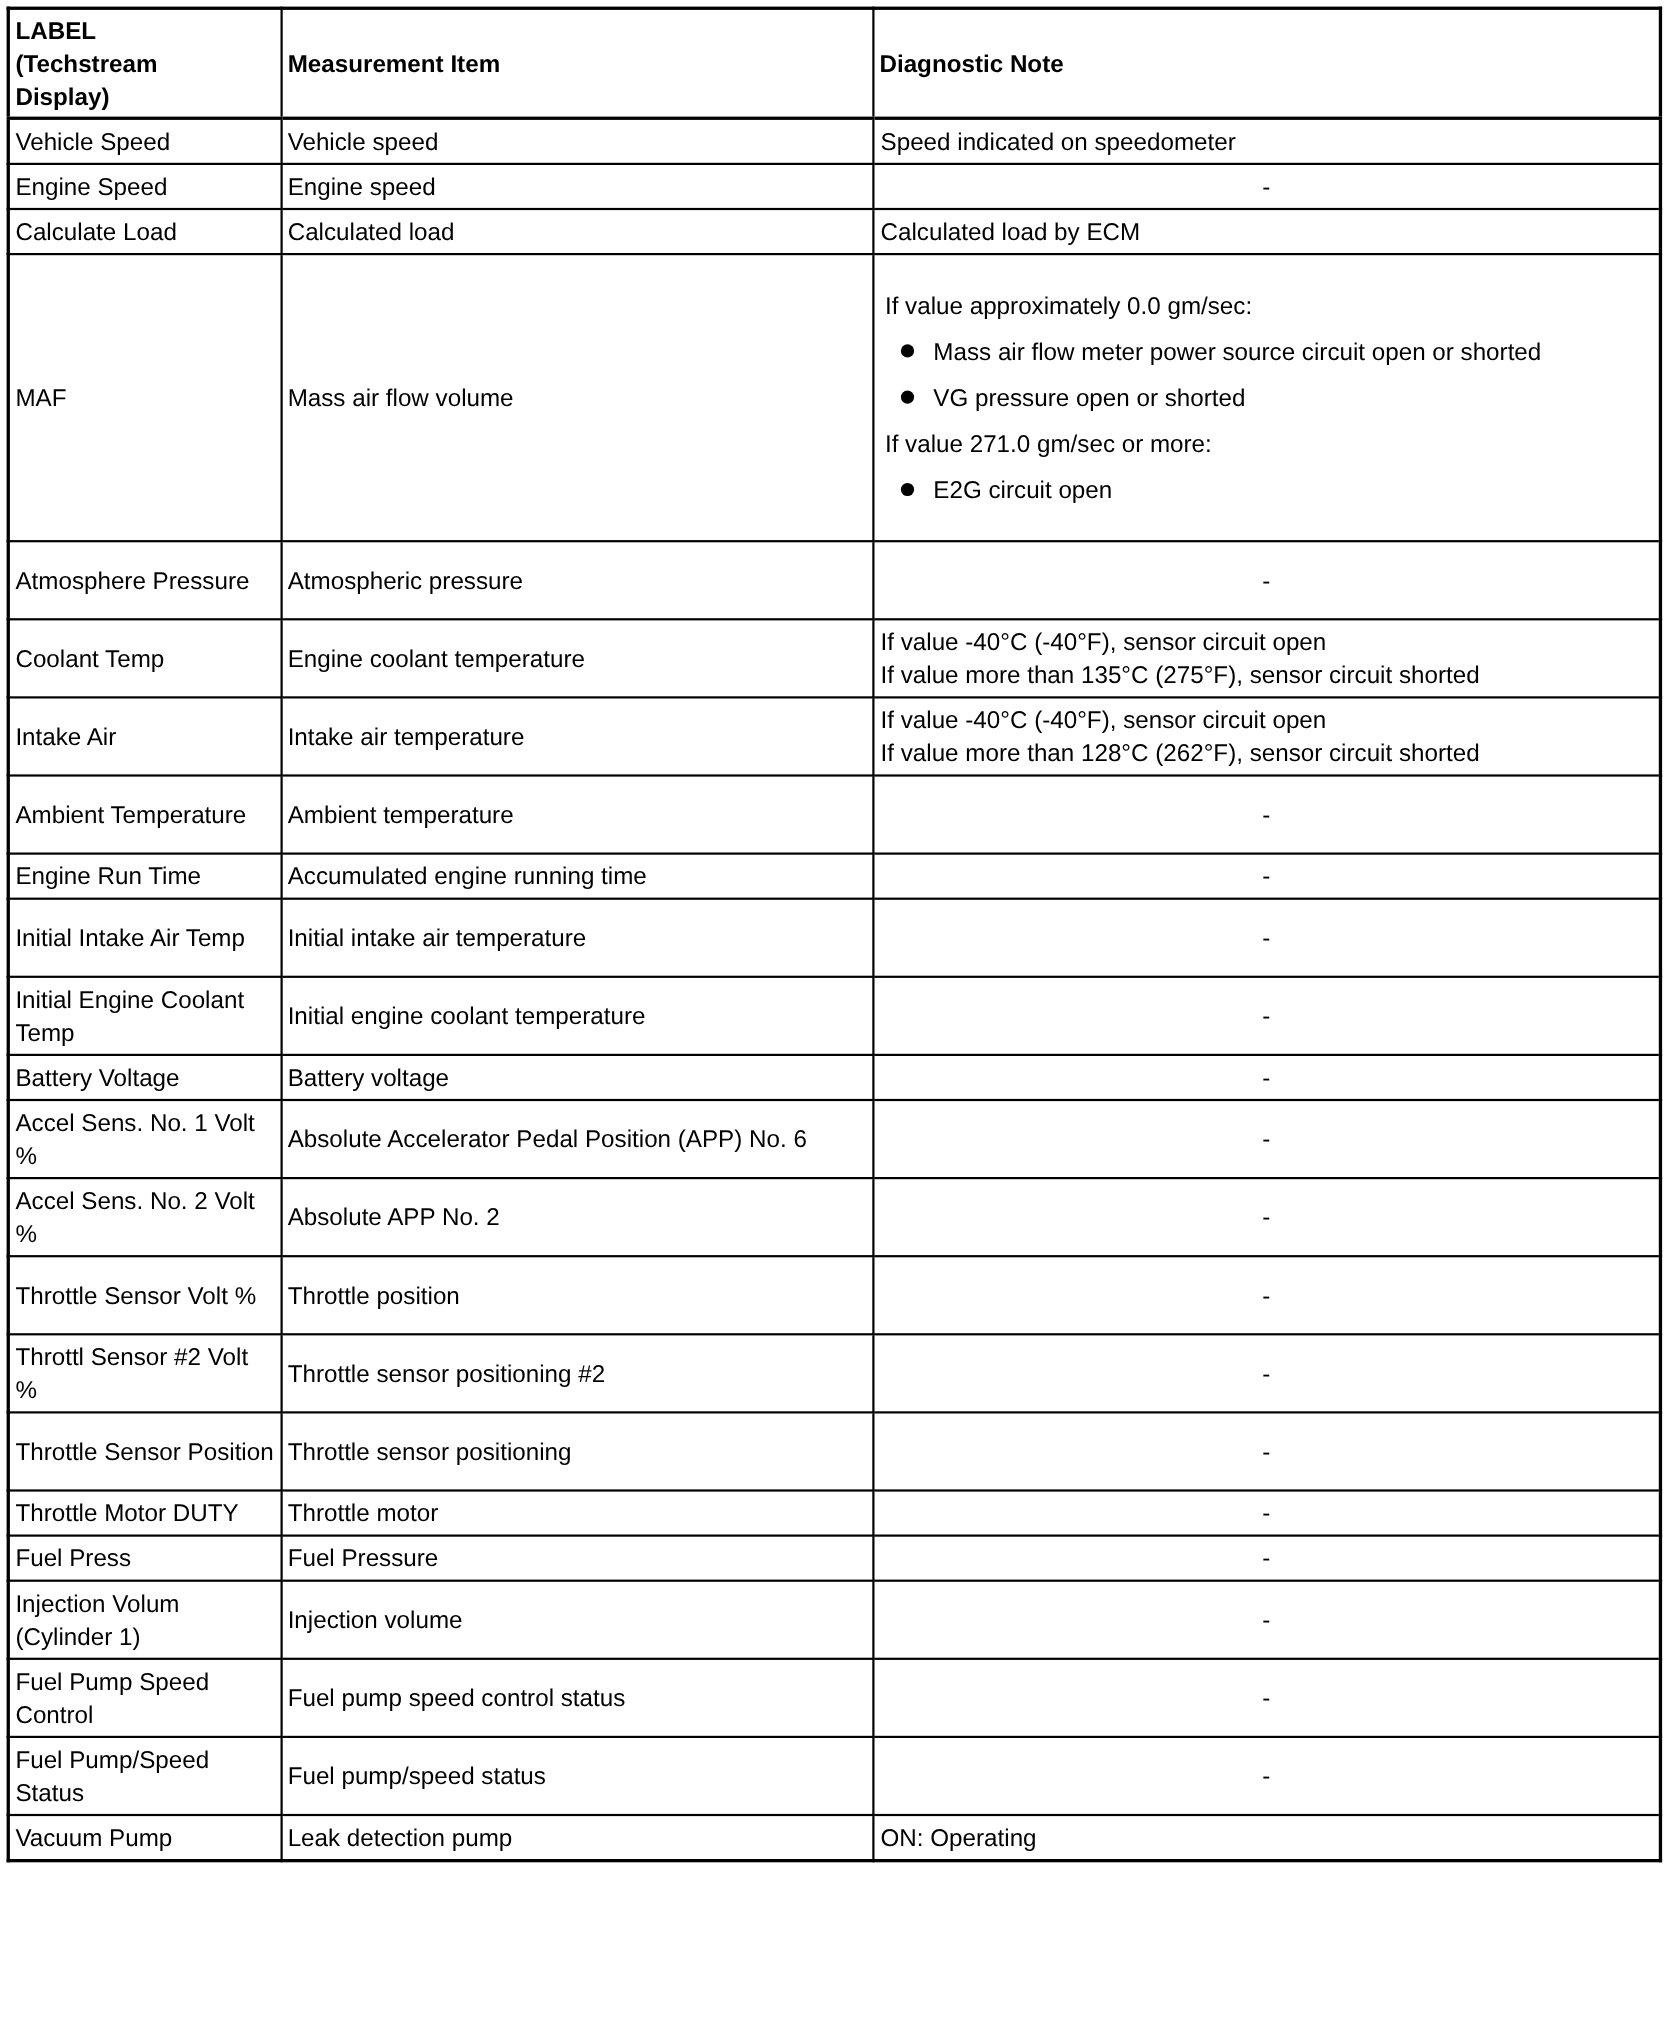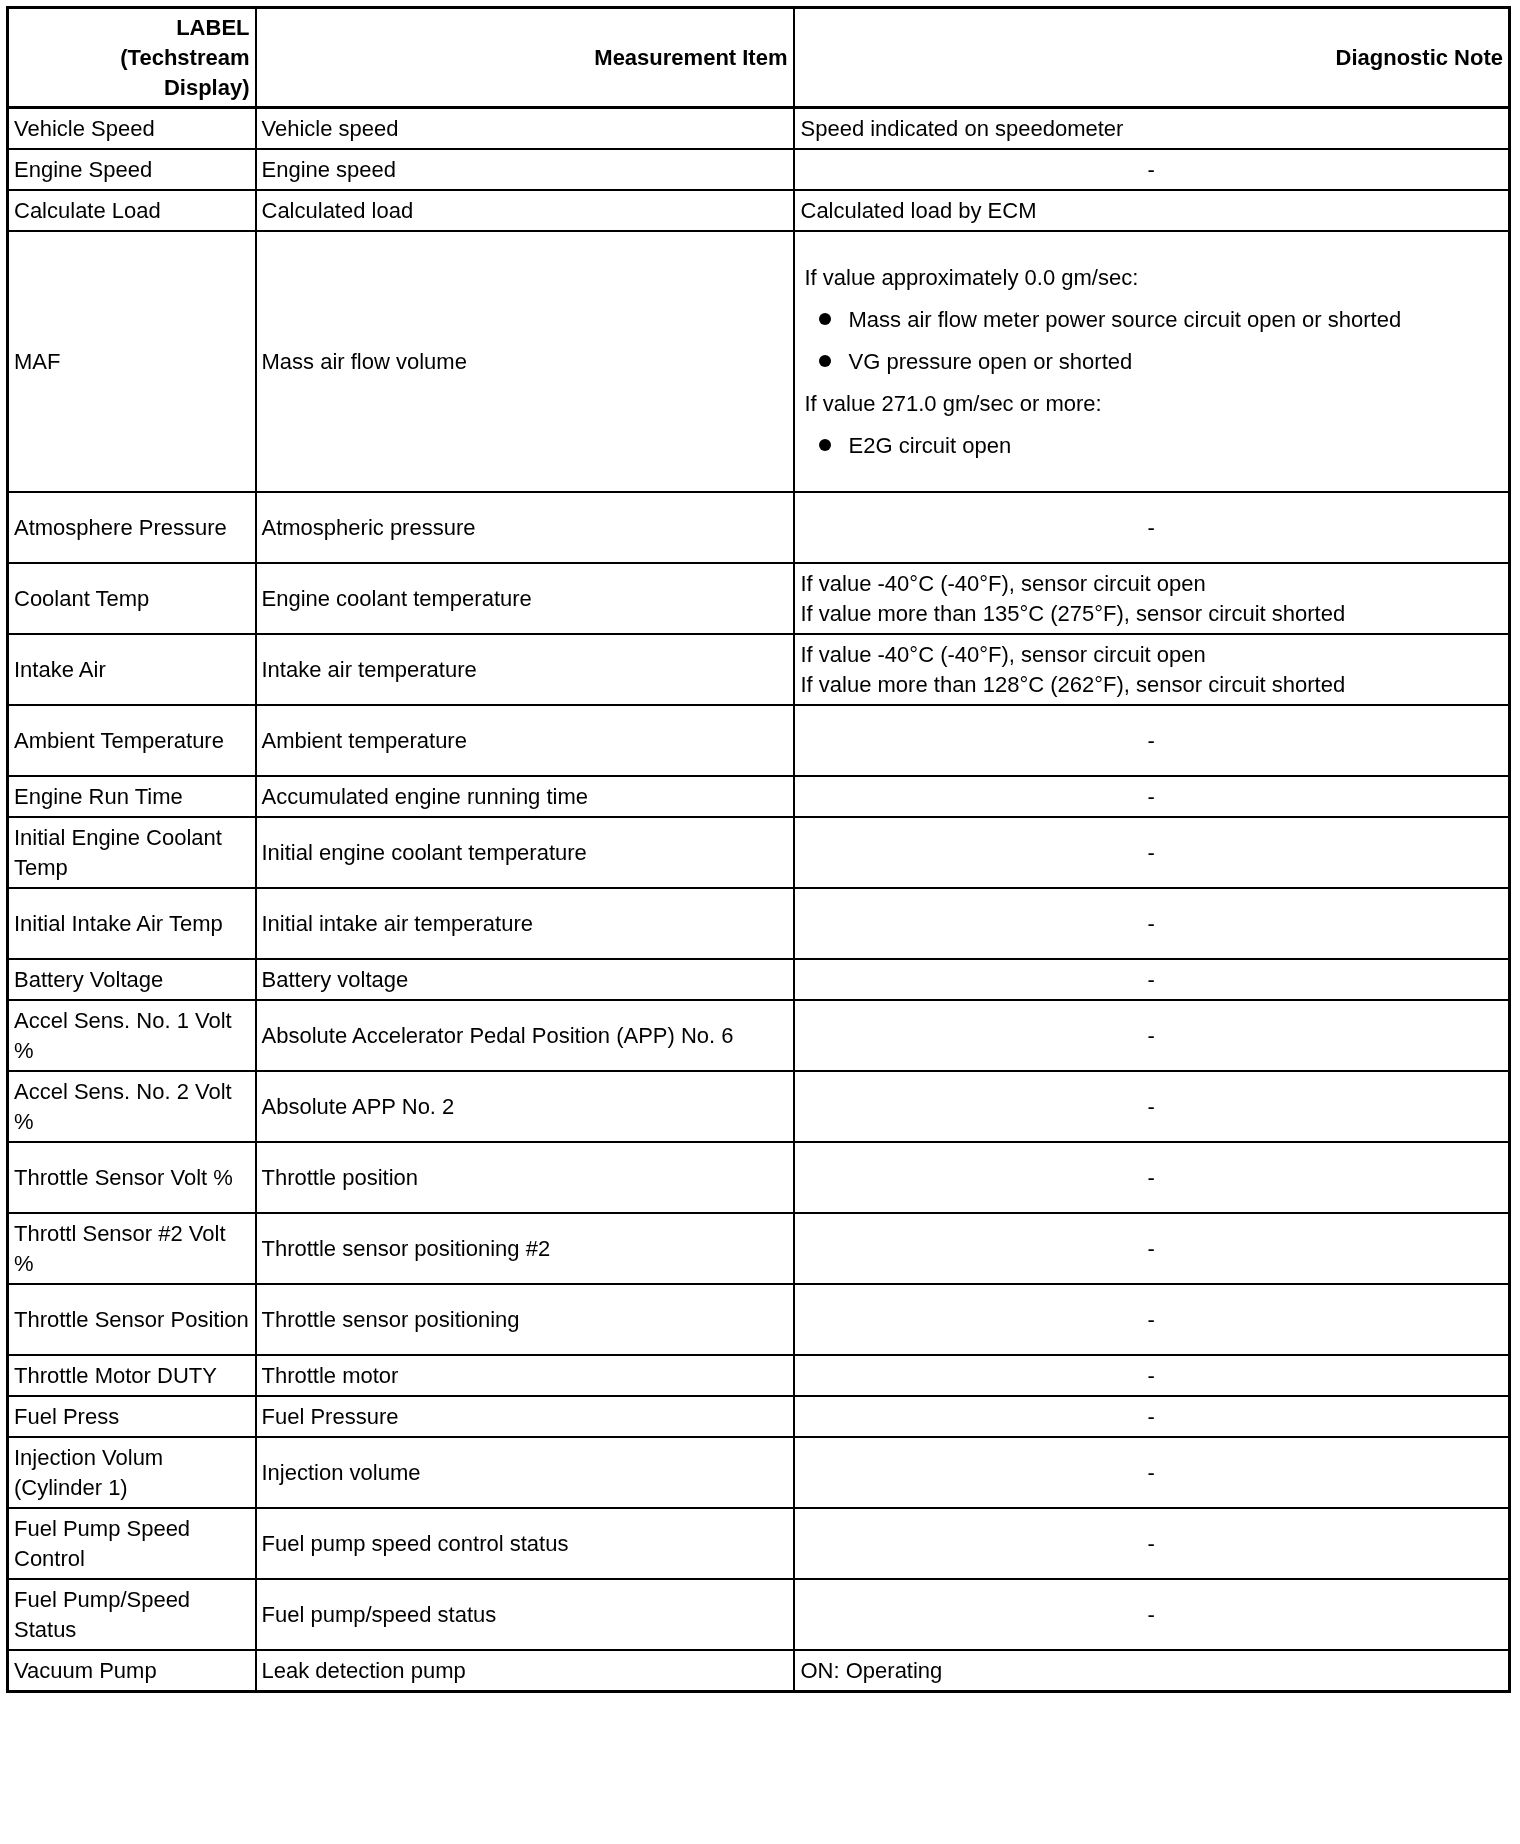--- a/index.html
+++ b/index.html
@@ -11,21 +11,21 @@
     border: 3px solid #000;
   }
   col.c1 { width: 248px; }
   col.c2 { width: 538px; }
   col.c3 { width: 716px; }
   th, td {
     border: 2px solid #000; padding: 0 5px;
     font-size: 22px; line-height: 30px; vertical-align: middle;
     text-align: left; font-weight: normal;
   }
-  th { font-weight: bold; text-align: right; height: 97px; border-bottom-width: 3px; }
+  th { font-weight: bold; text-align: left; height: 97px; border-bottom-width: 3px; }
   tr.h1 td { height: 39px; }
   tr.h2 td { height: 69px; }
   tr.maf td { height: 259px; }
   td.dash { text-align: center; }
   td.c3 { padding-left: 6px; }
   .note-line { display: block; }
   .maf-note .para { display: block; line-height: 30px; margin: 12px 4px; }
   .maf-note .bullet { display: block; line-height: 30px; margin: 12px 0; padding-left: 18px; }
   .maf-note .bullet .dot { display: inline-block; width: 12px; height: 12px; border-radius: 50%;
                            background: #000; margin-right: 18px; vertical-align: middle; position: relative; top: -2px; }
@@ -102,27 +102,27 @@
       <td>Ambient Temperature</td>
       <td>Ambient temperature</td>
       <td class="dash">-</td>
     </tr>
     <tr class="h1">
       <td>Engine Run Time</td>
       <td>Accumulated engine running time</td>
       <td class="dash">-</td>
     </tr>
     <tr class="h2">
-      <td>Initial Engine Coolant Temp</td>
-      <td>Initial engine coolant temperature</td>
+      <td>Initial Intake Air Temp</td>
+      <td>Initial intake air temperature</td>
       <td class="dash">-</td>
     </tr>
     <tr class="h2">
-      <td>Initial Intake Air Temp</td>
-      <td>Initial intake air temperature</td>
+      <td>Initial Engine Coolant Temp</td>
+      <td>Initial engine coolant temperature</td>
       <td class="dash">-</td>
     </tr>
     <tr class="h1">
       <td>Battery Voltage</td>
       <td>Battery voltage</td>
       <td class="dash">-</td>
     </tr>
     <tr class="h2">
       <td>Accel Sens. No. 1 Volt %</td>
       <td>Absolute Accelerator Pedal Position (APP) No. 6</td>

